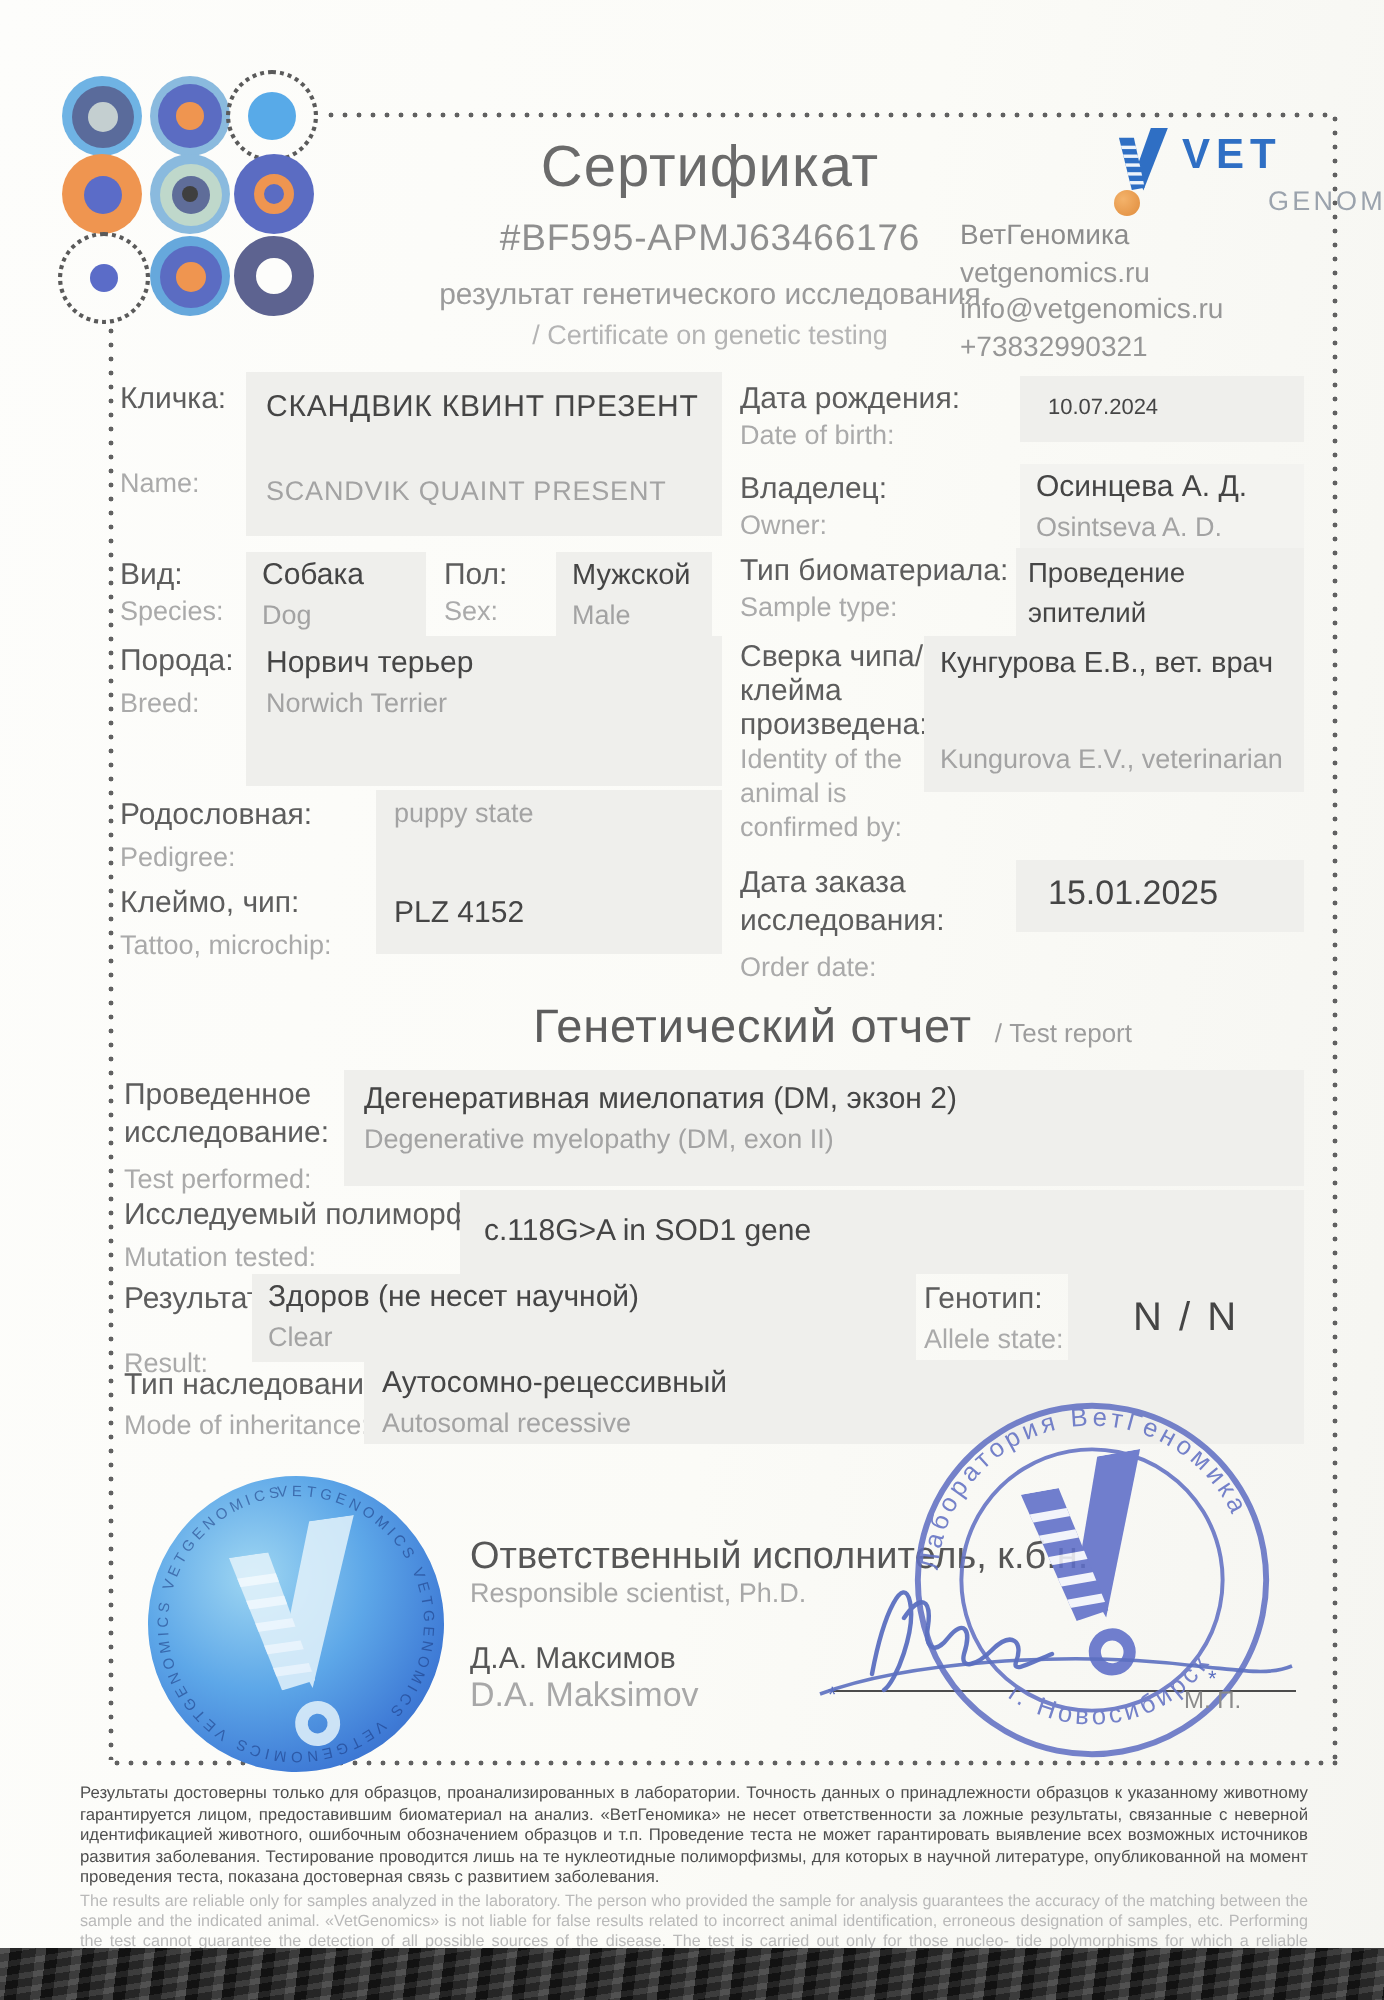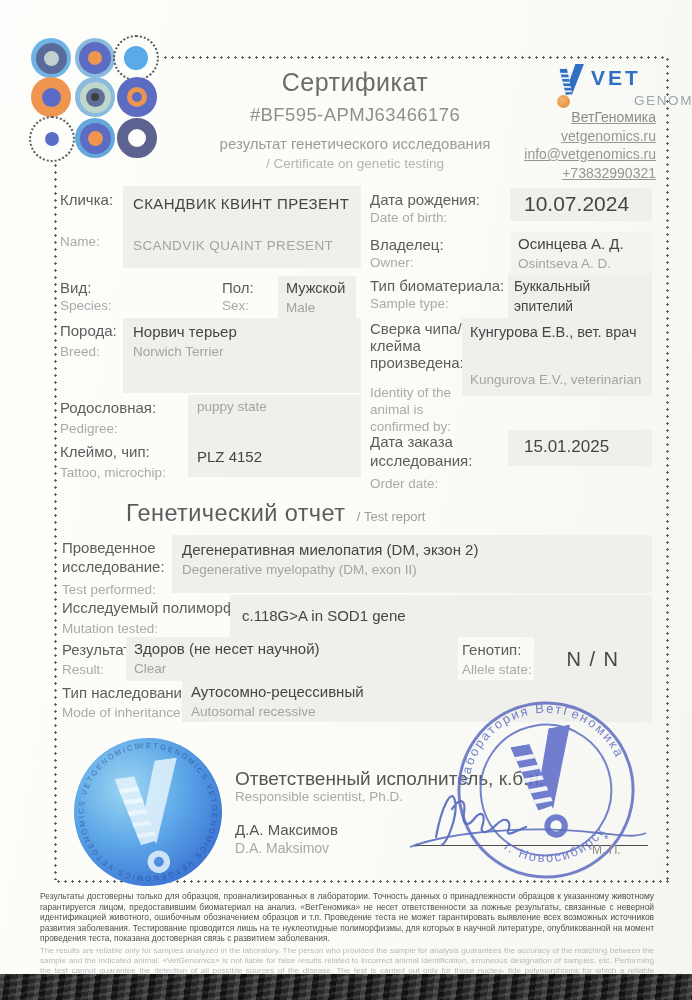--- a/index.html
+++ b/index.html
@@ -6,45 +6,45 @@
   .page{position:relative;width:692px;height:1000px;overflow:hidden;
         background:linear-gradient(100deg,#fdfdfb 0%,#fbfbf7 55%,#f5f5f1 100%);
         font-family:"Liberation Sans",sans-serif;-webkit-font-smoothing:antialiased;}
   
   .dc{position:absolute;border-radius:50%;display:flex;align-items:center;justify-content:center;}
   
   .dot-h{position:absolute;height:3px;background-image:radial-gradient(circle,#616161 1.1px,transparent 1.35px);background-size:7px 3px;background-repeat:repeat-x;}
   .dot-v{position:absolute;width:3px;background-image:radial-gradient(circle,#616161 1.1px,transparent 1.35px);background-size:3px 7px;background-repeat:repeat-y;}
   
   .hdr{position:absolute;left:180px;top:68px;width:350px;text-align:center;color:#6b6b6b;}
-  .hdr .title{font-size:25px;letter-spacing:.5px;font-weight:400;}
+  .hdr .title{font-size:29px;letter-spacing:.5px;font-weight:400;}
   .hdr .num{font-size:18.5px;color:#8f8f8f;margin-top:7px;letter-spacing:.4px;}
   .hdr .sub-ru{font-size:15px;color:#9b9b9b;margin-top:9px;}
   .hdr .sub-en{font-size:13.5px;color:#b4b4b4;margin-top:4px;}
   
   .brand-vet{position:absolute;left:591px;top:66px;font-size:21px;font-weight:bold;color:#2f6fc4;letter-spacing:3px;}
   .brand-gen{position:absolute;left:589px;top:93px;font-size:13.5px;color:#9ba3ad;letter-spacing:1.6px;margin-left:45px;}
-  .contacts{position:absolute;left:480px;top:108px;width:176px;text-align:right;font-size:14px;line-height:18.5px;color:#969696;text-decoration:underline;}
+  .contacts{position:absolute;left:480px;top:108px;width:176px;font-size:14px;line-height:18.5px;color:#969696;}
   
   .lbl{position:absolute;}
   .lru{display:block;font-size:15px;color:#5d5d5d;line-height:19px;}
   .len{display:block;font-size:13.5px;color:#aaaaaa;line-height:18px;}
   .box{position:absolute;background:#efefec;box-sizing:border-box;padding:3px 9px;}
   .vru{display:block;font-size:15px;color:#454545;line-height:20px;}
   .ven{display:block;font-size:13.5px;color:#a3a3a3;line-height:19px;}
   
-  .rpt-hdr{position:absolute;left:126px;top:500px;width:440px;text-align:left;white-space:nowrap;}
+  .rpt-hdr{position:absolute;left:126px;top:500px;width:440px;text-align:right;white-space:nowrap;}
   .rpt-hdr .t-ru{font-size:23.5px;color:#5c5c5c;letter-spacing:.4px;}
   .rpt-hdr .t-en{font-size:13px;color:#9c9c9c;margin-left:7px;}
   
   .resp{position:absolute;left:235px;top:770px;}
   .resp .r1{font-size:19px;color:#565656;line-height:18px;}
   .resp .r2{font-size:13.5px;color:#a8a8a8;line-height:18px;}
   .resp .r3{font-size:15px;color:#565656;line-height:19px;margin-top:14px;}
-  .resp .r4{font-size:14px;color:#a8a8a8;line-height:18px;}
+  .resp .r4{font-size:17px;color:#a8a8a8;line-height:18px;}
   .sigline{position:absolute;left:416px;top:845px;width:232px;border-top:1.5px solid #4c4c4c;}
   .mp{position:absolute;left:592px;top:843px;font-size:12px;color:#8b8b8b;}
   
   .disc{position:absolute;left:40px;top:891px;width:614px;text-align:justify;}
   .disc .d-ru{font-size:8.4px;line-height:10.6px;color:#4f4f4f;margin:0;}
   .disc .d-en{font-size:8.1px;line-height:10.2px;color:#b9b9b9;margin:2px 0 0 0;}
   
   .strip{position:absolute;left:0;top:974px;width:692px;height:26px;
     background:
       repeating-linear-gradient(97deg,rgba(140,140,140,.28) 0 5px,rgba(0,0,0,.38) 5px 11px,rgba(70,70,70,.22) 11px 18px),
@@ -153,67 +153,71 @@
   <div class="box" style="left:123px;top:186px;width:238px;height:82px;padding:8px 10px">
     <span class="vru" style="letter-spacing:.4px">СКАНДВИК КВИНТ ПРЕЗЕНТ</span>
     <span class="ven" style="margin-top:22px;letter-spacing:.4px">SCANDVIK QUAINT PRESENT</span>
   </div>
 
   <div class="lbl" style="left:370px;top:190px">
     <span class="lru">Дата рождения:</span>
     <span class="len">Date of birth:</span>
   </div>
   <div class="box" style="left:510px;top:188px;width:142px;height:33px;padding:6px 14px">
-    <span class="vru" style="font-size:21px">10.07.2024</span>
+    <span class="vru" style="font-size:11px">10.07.2024</span>
   </div>
 
   <div class="lbl" style="left:370px;top:235px">
     <span class="lru">Владелец:</span>
     <span class="len">Owner:</span>
   </div>
   <div class="box" style="left:510px;top:232px;width:142px;height:46px;padding:2px 8px;background:#f3f3f0">
     <span class="vru">Осинцева А. Д.</span>
     <span class="ven">Osintseva A. D.</span>
   </div>
 
   <div class="lbl" style="left:60px;top:278px">
     <span class="lru">Вид:</span>
     <span class="len">Species:</span>
   </div>
+  <div class="box" style="left:123px;top:276px;width:90px;height:45px;padding:2px 8px">
+    <span class="vru">Собака</span>
+    <span class="ven">Dog</span>
+  </div>
 
   <div class="lbl" style="left:222px;top:278px">
     <span class="lru">Пол:</span>
     <span class="len">Sex:</span>
   </div>
   <div class="box" style="left:278px;top:276px;width:78px;height:45px;padding:2px 8px">
     <span class="vru" style="font-size:14.5px">Мужской</span>
     <span class="ven">Male</span>
   </div>
 
   <div class="lbl" style="left:370px;top:276px">
     <span class="lru">Тип биоматериала:</span>
     <span class="len">Sample type:</span>
   </div>
   <div class="box" style="left:508px;top:274px;width:144px;height:47px;padding:3px 6px">
-    <span class="vru" style="font-size:13.8px">Буккальный эпителий</span>
+    <span class="vru" style="font-size:13.8px">Проведение эпителий</span>
     <span class="ven">Buccal swab</span>
   </div>
 
   <div class="lbl" style="left:60px;top:321px">
     <span class="lru">Порода:</span>
     <span class="len" style="margin-top:3px">Breed:</span>
   </div>
   <div class="box" style="left:123px;top:318px;width:238px;height:75px;padding:4px 10px">
     <span class="vru">Норвич терьер</span>
     <span class="ven">Norwich Terrier</span>
   </div>
 
   <div class="lbl" style="left:370px;top:320px;width:96px">
     <span class="lru" style="line-height:17px">Сверка чипа/ клейма произведена:</span>
-    <span class="len" style="margin-top:13px;line-height:17px">Identity of the animal is confirmed by:</span>
+    <span class="len" style="margin-top:0;line-height:17px">Identity of the animal is confirmed by:</span>
   </div>
   <div class="box" style="left:462px;top:318px;width:190px;height:78px;padding:4px 8px">
     <span class="vru" style="font-size:14.5px">Кунгурова Е.В., вет. врач</span>
     <span class="ven" style="margin-top:28px">Kungurova E.V., veterinarian</span>
   </div>
 
   <div class="lbl" style="left:60px;top:398px">
     <span class="lru">Родословная:</span>
     <span class="len" style="margin-top:3px">Pedigree:</span>
   </div>
@@ -254,21 +258,21 @@
   <div class="lbl" style="left:62px;top:598px">
     <span class="lru">Исследуемый полиморфизм:</span>
     <span class="len" style="margin-top:3px">Mutation tested:</span>
   </div>
   <div class="box" style="left:230px;top:595px;width:422px;height:42px;padding:11px 12px">
     <span class="vru">c.118G&gt;A in SOD1 gene</span>
   </div>
 
   <div class="lbl" style="left:62px;top:640px">
     <span class="lru">Результат:</span>
-    <span class="len" style="margin-top:2px">Result:</span>
+    <span class="len" style="margin-top:14px">Result:</span>
   </div>
   <div class="box" style="left:126px;top:637px;width:332px;height:44px;padding:2px 8px">
     <span class="vru">Здоров (не несет научной)</span>
     <span class="ven">Clear</span>
   </div>
 
   <div class="lbl" style="left:462px;top:640px">
     <span class="lru">Генотип:</span>
     <span class="len" style="margin-top:2px">Allele state:</span>
   </div>

